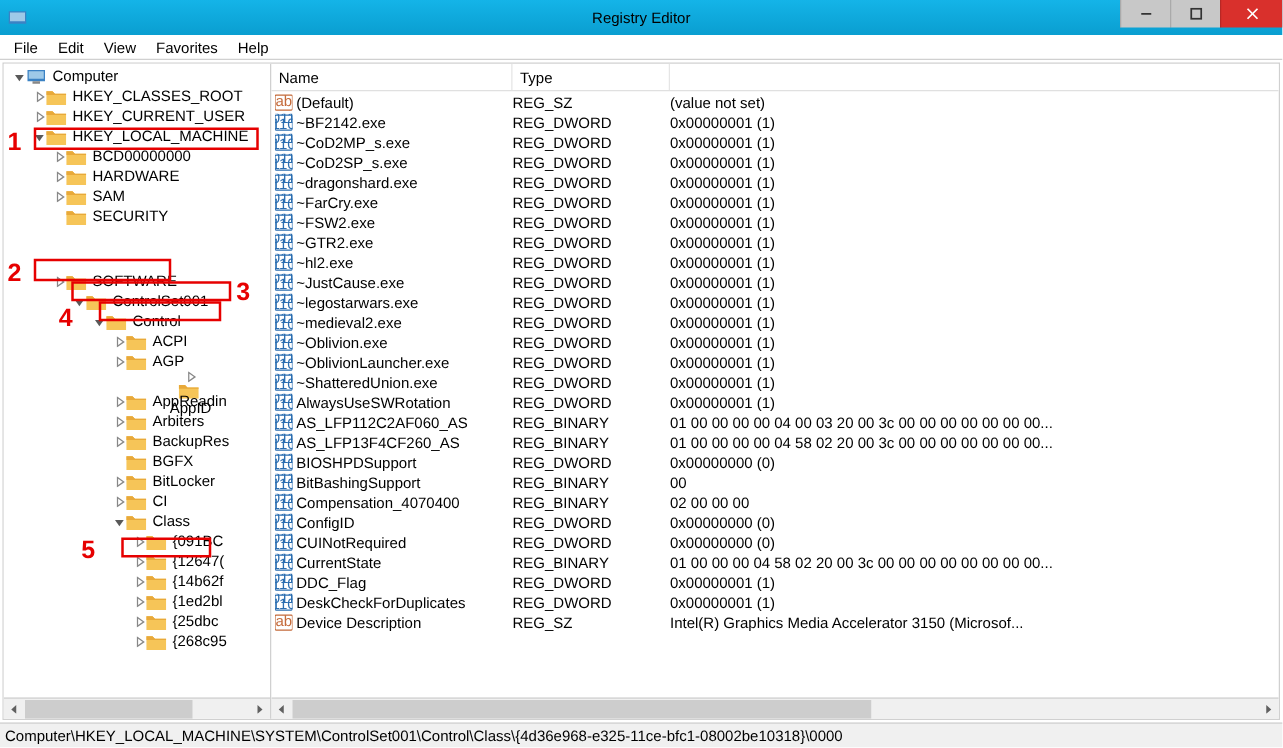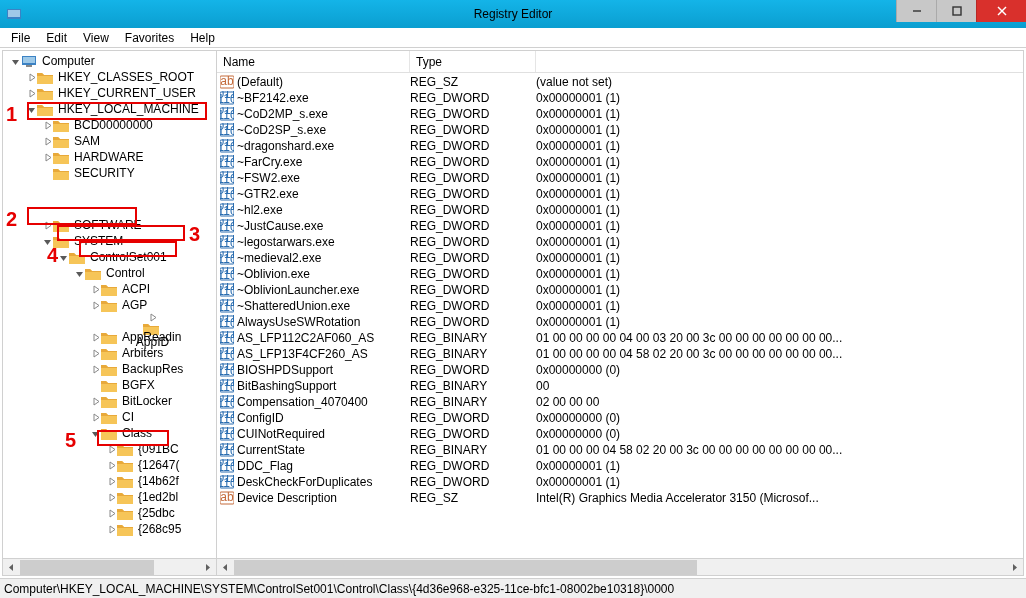--- a/index.html
+++ b/index.html
@@ -159,65 +159,53 @@
         <div class="treerow" style="padding-left: 38px;">
           <span class="expander">
             <svg viewBox="0 0 9 9">
               <path d="M3 1 L3 8 L8 4.5 Z" fill="none" stroke="#888" stroke-width="1"></path>
             </svg>
           </span>
           <span class="foldericon"><svg viewBox="0 0 16 13">
               <path d="M0 2 L5 2 L7 4 L16 4 L16 13 L0 13 Z" fill="#f6c558"></path>
               <path d="M0 2 L5 2 L7 4 L16 4 L16 5 L0 5 Z" fill="#e8a93a"></path>
             </svg></span>
+          <span class="treelabel">HARDWARE</span>
+        </div>
+        <div class="treerow" style="padding-left: 38px;">
+          <span class="expander">
+            <svg viewBox="0 0 9 9">
+              <path d="M3 1 L3 8 L8 4.5 Z" fill="none" stroke="#888" stroke-width="1"></path>
+            </svg>
+          </span>
+          <span class="foldericon"><svg viewBox="0 0 16 13">
+              <path d="M0 2 L5 2 L7 4 L16 4 L16 13 L0 13 Z" fill="#f6c558"></path>
+              <path d="M0 2 L5 2 L7 4 L16 4 L16 5 L0 5 Z" fill="#e8a93a"></path>
+            </svg></span>
           <span class="treelabel">SAM</span>
-        </div>
-        <div class="treerow" style="padding-left: 38px;">
-          <span class="expander">
-            <svg viewBox="0 0 9 9">
-              <path d="M3 1 L3 8 L8 4.5 Z" fill="none" stroke="#888" stroke-width="1"></path>
-            </svg>
-          </span>
-          <span class="foldericon"><svg viewBox="0 0 16 13">
-              <path d="M0 2 L5 2 L7 4 L16 4 L16 13 L0 13 Z" fill="#f6c558"></path>
-              <path d="M0 2 L5 2 L7 4 L16 4 L16 5 L0 5 Z" fill="#e8a93a"></path>
-            </svg></span>
-          <span class="treelabel">HARDWARE</span>
         </div>
         <div class="treerow" style="padding-left: 38px;">
           <span class="expander"></span>
           <span class="foldericon"><svg viewBox="0 0 16 13">
               <path d="M0 2 L5 2 L7 4 L16 4 L16 13 L0 13 Z" fill="#f6c558"></path>
               <path d="M0 2 L5 2 L7 4 L16 4 L16 5 L0 5 Z" fill="#e8a93a"></path>
             </svg></span>
           <span class="treelabel">SECURITY</span>
         </div>
         <div class="treerow" style="padding-left: 38px; margin-top: 36px;">
           <span class="expander">
             <svg viewBox="0 0 9 9">
               <path d="M3 1 L3 8 L8 4.5 Z" fill="none" stroke="#888" stroke-width="1"></path>
             </svg>
           </span>
           <span class="foldericon"><svg viewBox="0 0 16 13">
               <path d="M0 2 L5 2 L7 4 L16 4 L16 13 L0 13 Z" fill="#f6c558"></path>
               <path d="M0 2 L5 2 L7 4 L16 4 L16 5 L0 5 Z" fill="#e8a93a"></path>
             </svg></span>
           <span class="treelabel">SOFTWARE</span>
-        </div>
-        <div class="treerow" style="padding-left: 38px;">
-          <span class="expander">
-            <svg viewBox="0 0 9 9">
-              <path d="M1 3 L8 3 L4.5 8 Z" fill="#595959"></path>
-            </svg>
-          </span>
-          <span class="foldericon"><svg viewBox="0 0 16 13">
-              <path d="M0 2 L5 2 L7 4 L16 4 L16 13 L0 13 Z" fill="#f6c558"></path>
-              <path d="M0 2 L5 2 L7 4 L16 4 L16 5 L0 5 Z" fill="#e8a93a"></path>
-            </svg></span>
-          <span class="treelabel">SYSTEM</span>
         </div>
         <div class="treerow" style="padding-left: 54px;">
           <span class="expander">
             <svg viewBox="0 0 9 9">
               <path d="M1 3 L8 3 L4.5 8 Z" fill="#595959"></path>
             </svg>
           </span>
           <span class="foldericon"><svg viewBox="0 0 16 13">
               <path d="M0 2 L5 2 L7 4 L16 4 L16 13 L0 13 Z" fill="#f6c558"></path>
               <path d="M0 2 L5 2 L7 4 L16 4 L16 5 L0 5 Z" fill="#e8a93a"></path>

